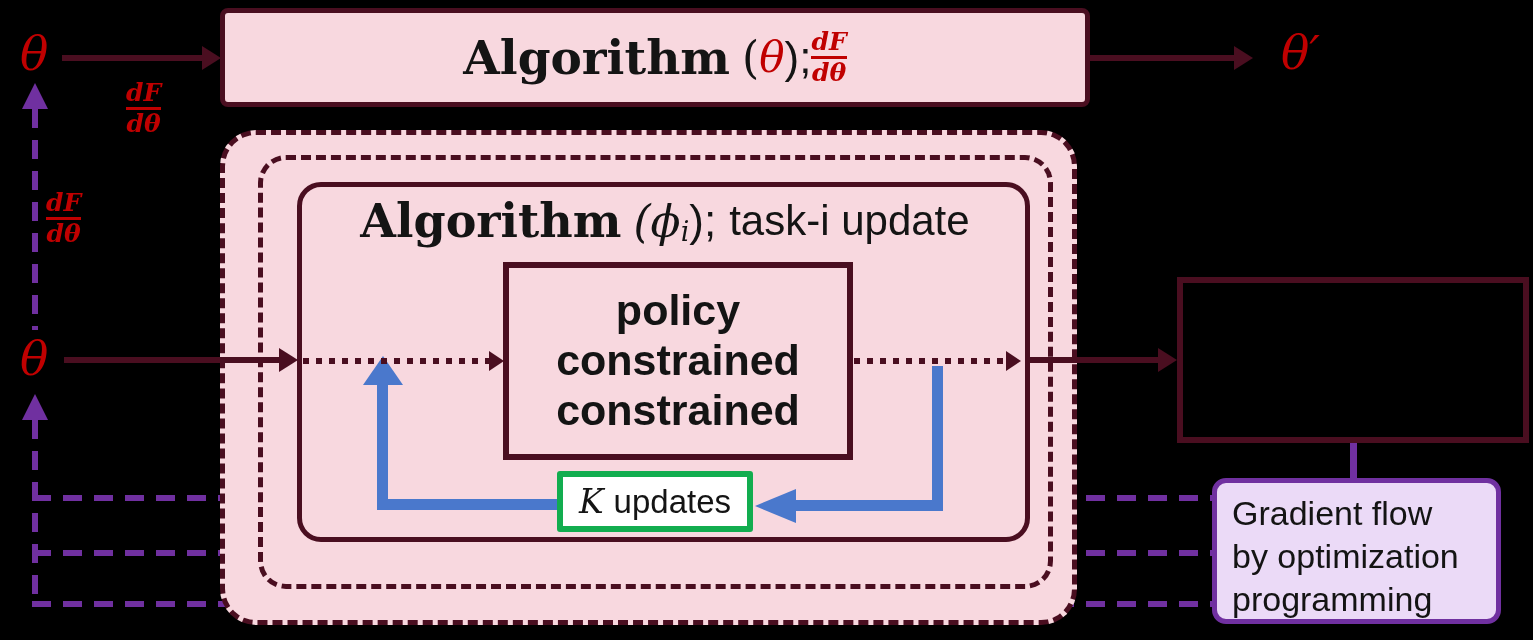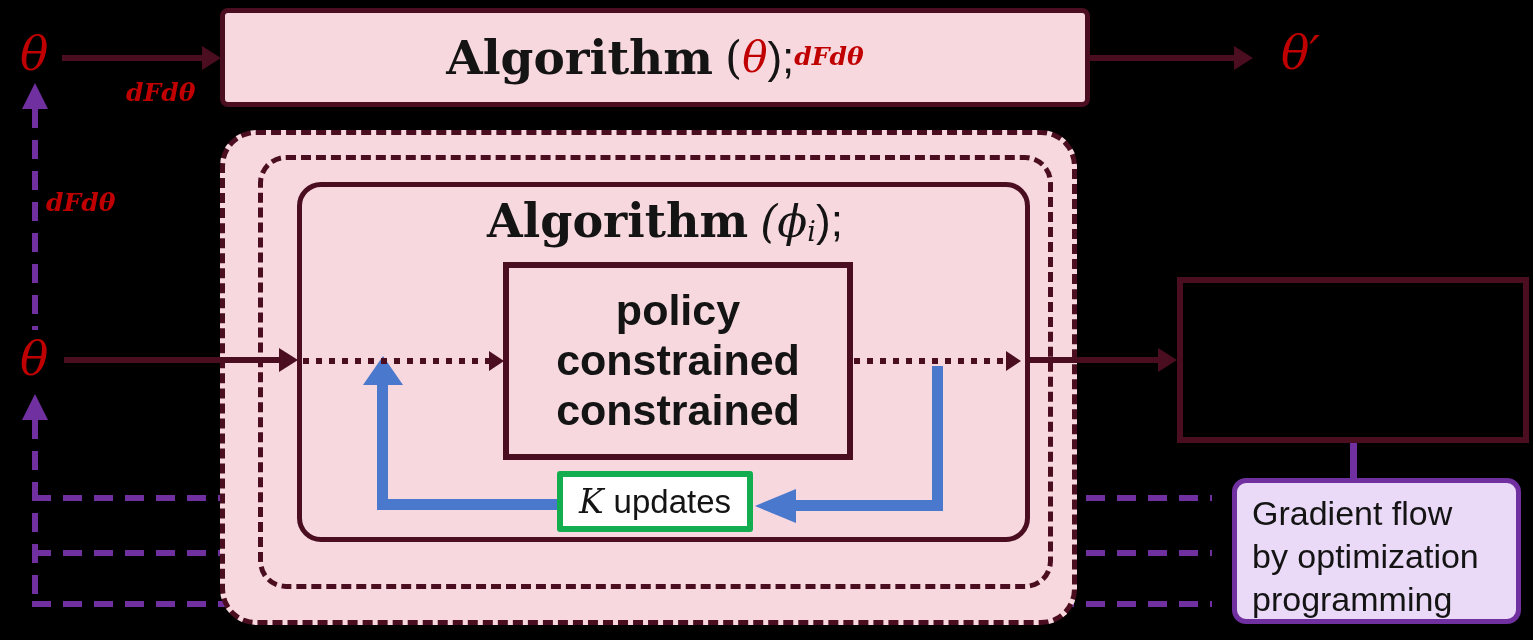--- a/index.html
+++ b/index.html
@@ -19,21 +19,21 @@
               border-bottom:26px solid var(--purple);z-index:1;}
   .p-solid-v{width:7px;background:var(--purple);z-index:3;}
 
   
   .pinkbox{background:var(--pink);border:5px solid var(--maroon);z-index:3;}
   .outer-roomy{border-radius:36px;border-style:dashed;z-index:2;}
   .dash-inner{background:transparent;border:5px dashed var(--maroon);border-radius:28px;z-index:3;}
   .solid-inner{background:transparent;border:5px solid var(--maroon);border-radius:24px;z-index:3;}
   .blackbox{background:#000;border:6px solid var(--maroon);z-index:3;}
   .gradbox{background:var(--lightpurple);border:5px solid var(--purple);border-radius:14px;z-index:3;
-           color:var(--ink);font-size:34px;line-height:1.26;padding:9px 6px 0 15px;margin-left:20px;}
+           color:var(--ink);font-size:34px;line-height:1.26;padding:9px 6px 0 15px;}
   .kbox{background:var(--white);border:6px solid var(--green);border-radius:3px;z-index:5;
         display:flex;align-items:center;justify-content:center;font-size:33px;color:var(--ink);}
 
   
   .mline{height:6px;background:var(--maroon);z-index:4;}
   .m-arrow-r{width:0;height:0;border-top:12px solid transparent;border-bottom:12px solid transparent;
              border-left:19px solid var(--maroon);z-index:4;}
   .mdot{height:6px;background:repeating-linear-gradient(90deg,var(--maroon) 0 6px,transparent 6px 13px);z-index:4;}
   .mdot-arrow-r{width:0;height:0;border-top:10px solid transparent;border-bottom:10px solid transparent;
                 border-left:15px solid var(--maroon);z-index:4;}
@@ -42,21 +42,21 @@
   .bline{background:var(--blue);z-index:4;}
   .b-arrow-up{width:0;height:0;border-left:20px solid transparent;border-right:20px solid transparent;
               border-bottom:29px solid var(--blue);z-index:4;}
   .b-arrow-l{width:0;height:0;border-top:17px solid transparent;border-bottom:17px solid transparent;
              border-right:41px solid var(--blue);z-index:4;}
 
   
   .serifB{font-family:"DejaVu Serif",serif;font-weight:700;}
   .serifI{font-family:"DejaVu Serif",serif;font-style:italic;}
   .theta{color:var(--red);font-family:"DejaVu Serif",serif;font-style:italic;font-size:47px;z-index:4;}
-  .frac{display:inline-flex;flex-direction:row;align-items:center;color:var(--red);
+  .frac{display:inline-flex;flex-direction:column;align-items:center;color:var(--red);
         font-family:"DejaVu Serif",serif;font-style:italic;font-weight:700;line-height:1.05;z-index:4;}
   .frac .bar{width:100%;height:3px;background:var(--red);margin:1px 0;}
   .sidefrac{font-size:25px;}
   .title-line{display:flex;align-items:center;justify-content:center;color:var(--ink);white-space:nowrap;text-align:right;}
   .topbox-inner{width:100%;height:100%;display:flex;align-items:center;justify-content:center;}
   .cpo-text{display:flex;flex-direction:column;align-items:center;justify-content:center;width:100%;height:100%;
             font-weight:700;font-size:43px;line-height:1.16;color:var(--ink);}
   .sub-i{font-size:27px;position:relative;bottom:-10px;font-family:"DejaVu Serif",serif;font-style:italic;}
 </style>
 </head>
@@ -88,20 +88,21 @@
 
   <div class="abs pinkbox outer-roomy" style="left:220px;top:130px;width:857px;height:495px;"></div>
   <div class="abs dash-inner" style="left:258px;top:155px;width:795px;height:434px;"></div>
   <div class="abs solid-inner" style="left:297px;top:182px;width:733px;height:360px;"></div>
 
   <div class="abs title-line" style="left:305px;top:194px;width:720px;z-index:4;">
     <span class="serifB" style="font-size:46px;">Algorithm</span>
     <span class="serifI" style="font-size:44px;margin-left:12px;">(ϕ</span>
     <span class="sub-i">i</span>
     <span style="font-size:44px;">);</span>
+    <span style="font-size:42px;margin-left:13px;">task-i update</span>
   </div>
 
   <div class="abs pinkbox" style="left:503px;top:262px;width:350px;height:198px;border-width:6px;z-index:4;">
     <div class="cpo-text">
       <span>policy</span>
       <span>constrained</span>
       <span>constrained</span>
     </div>
   </div>
 

